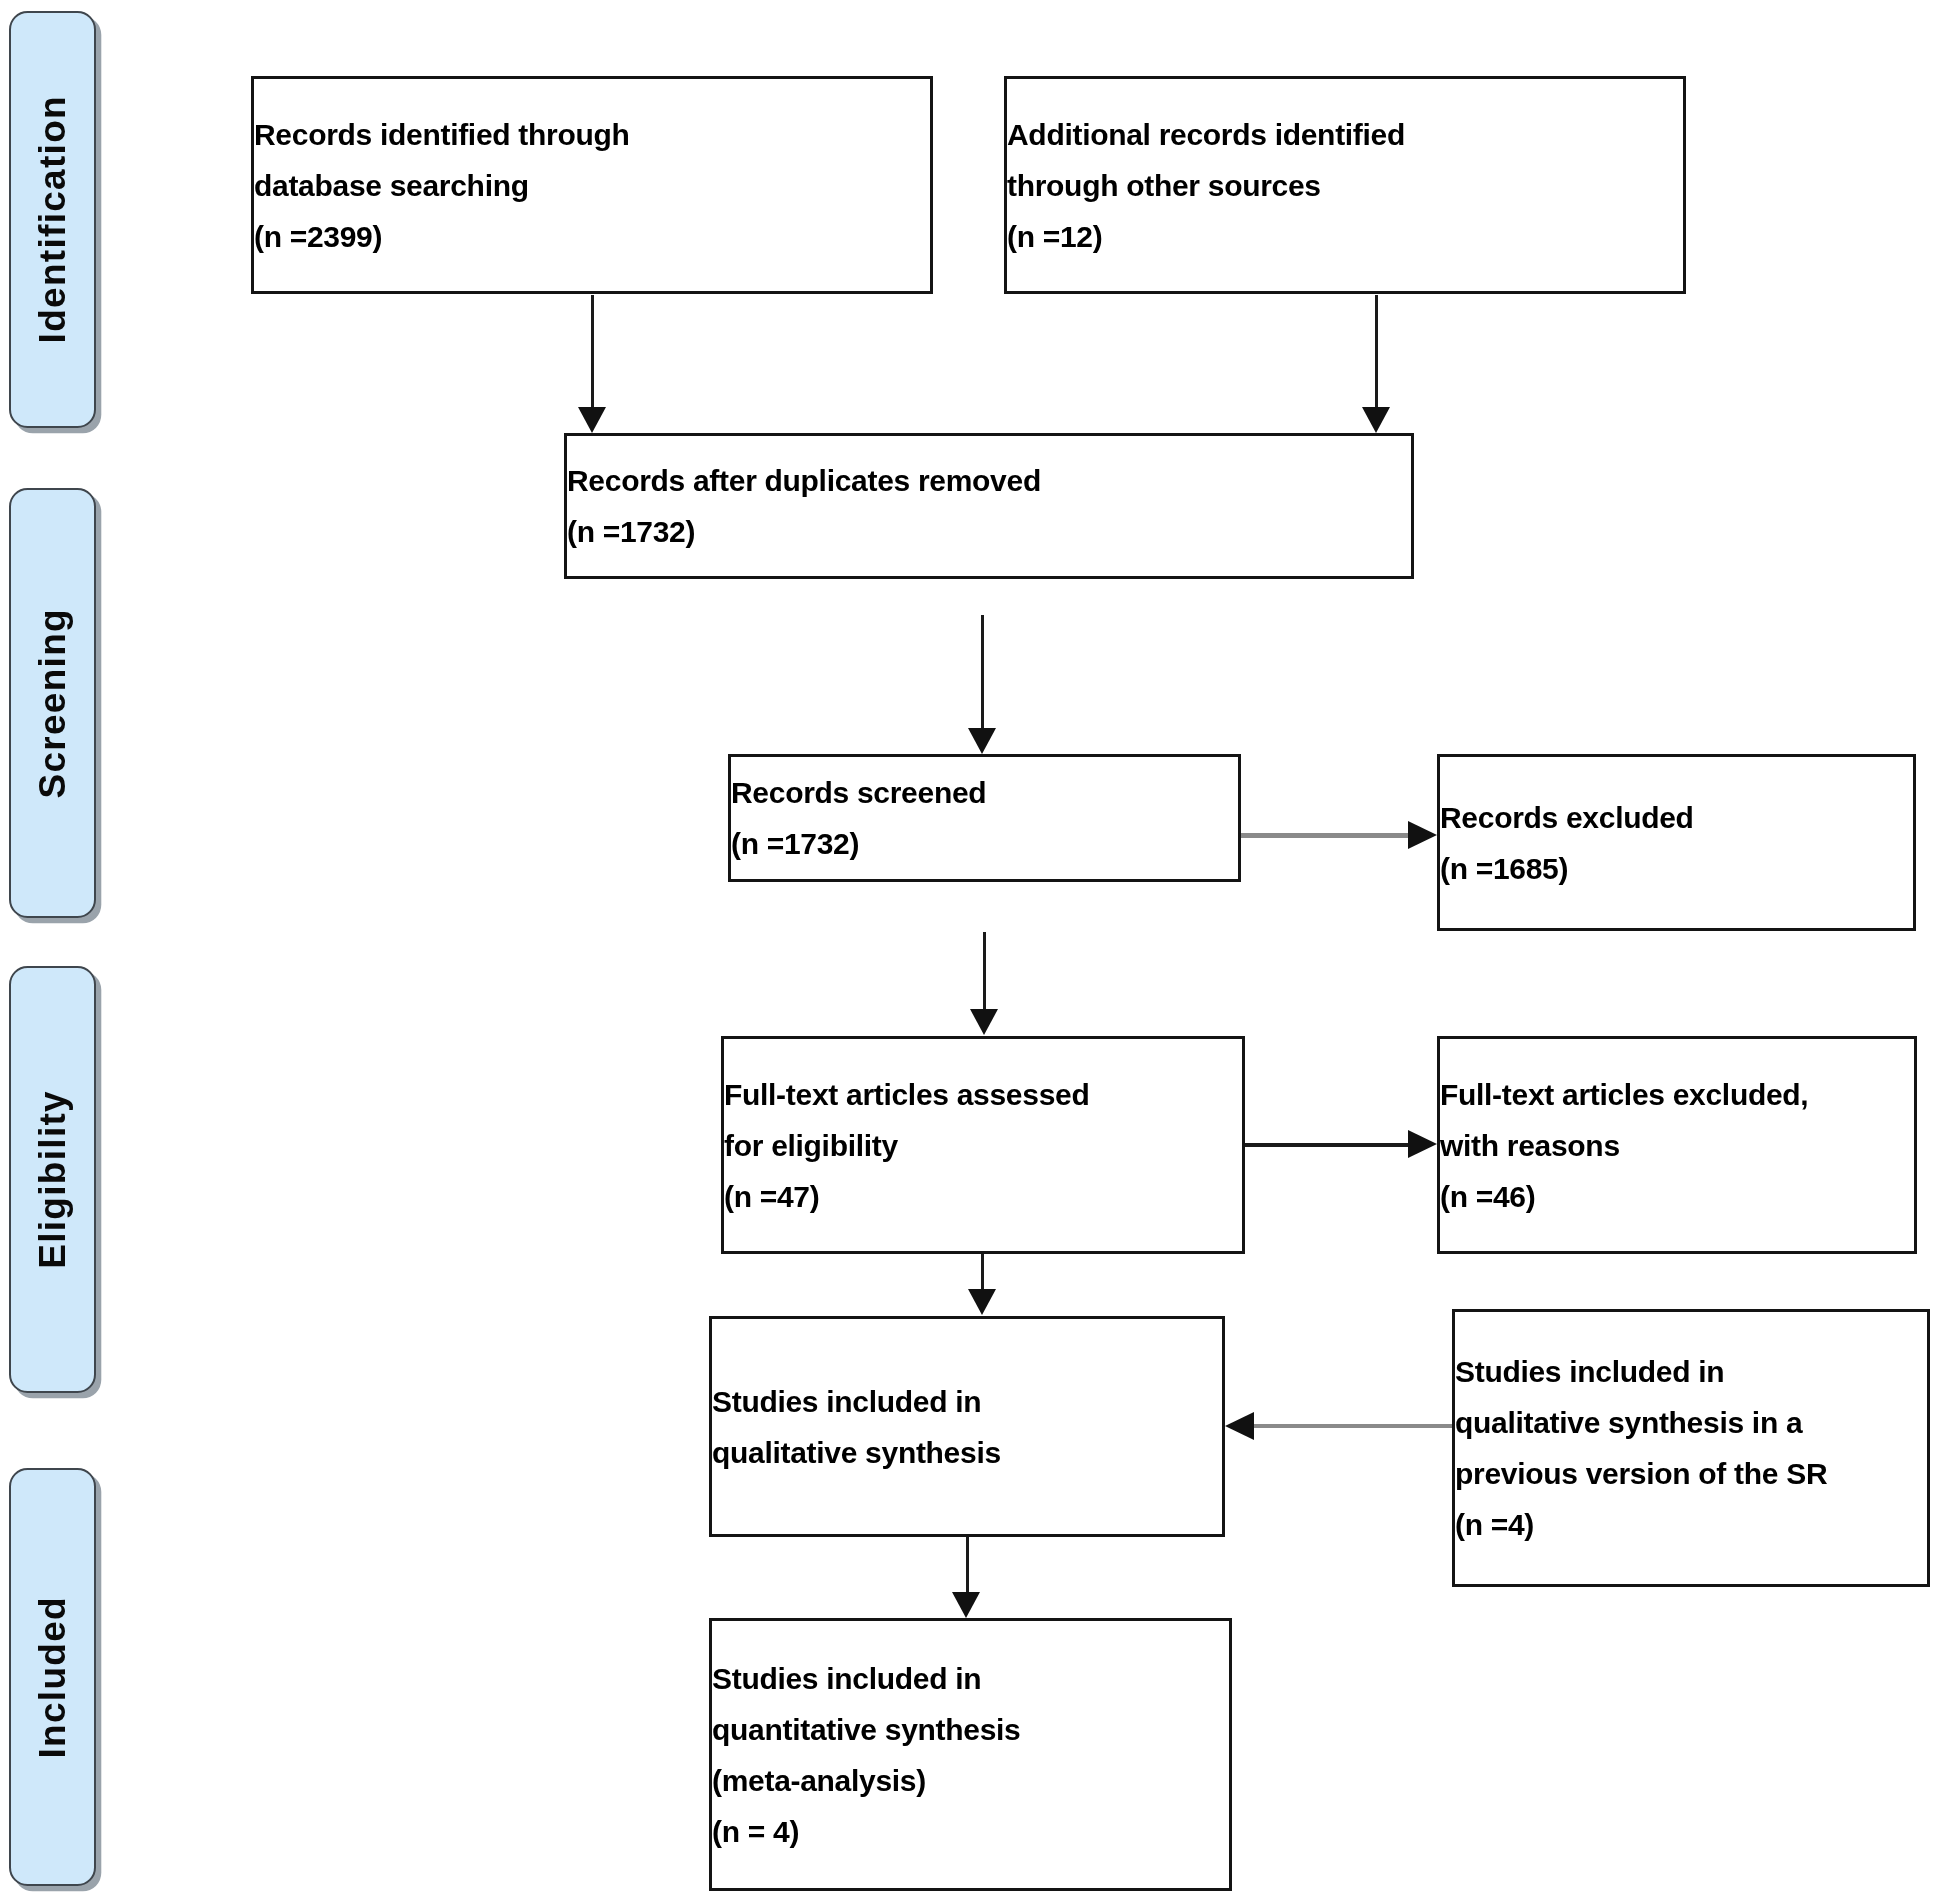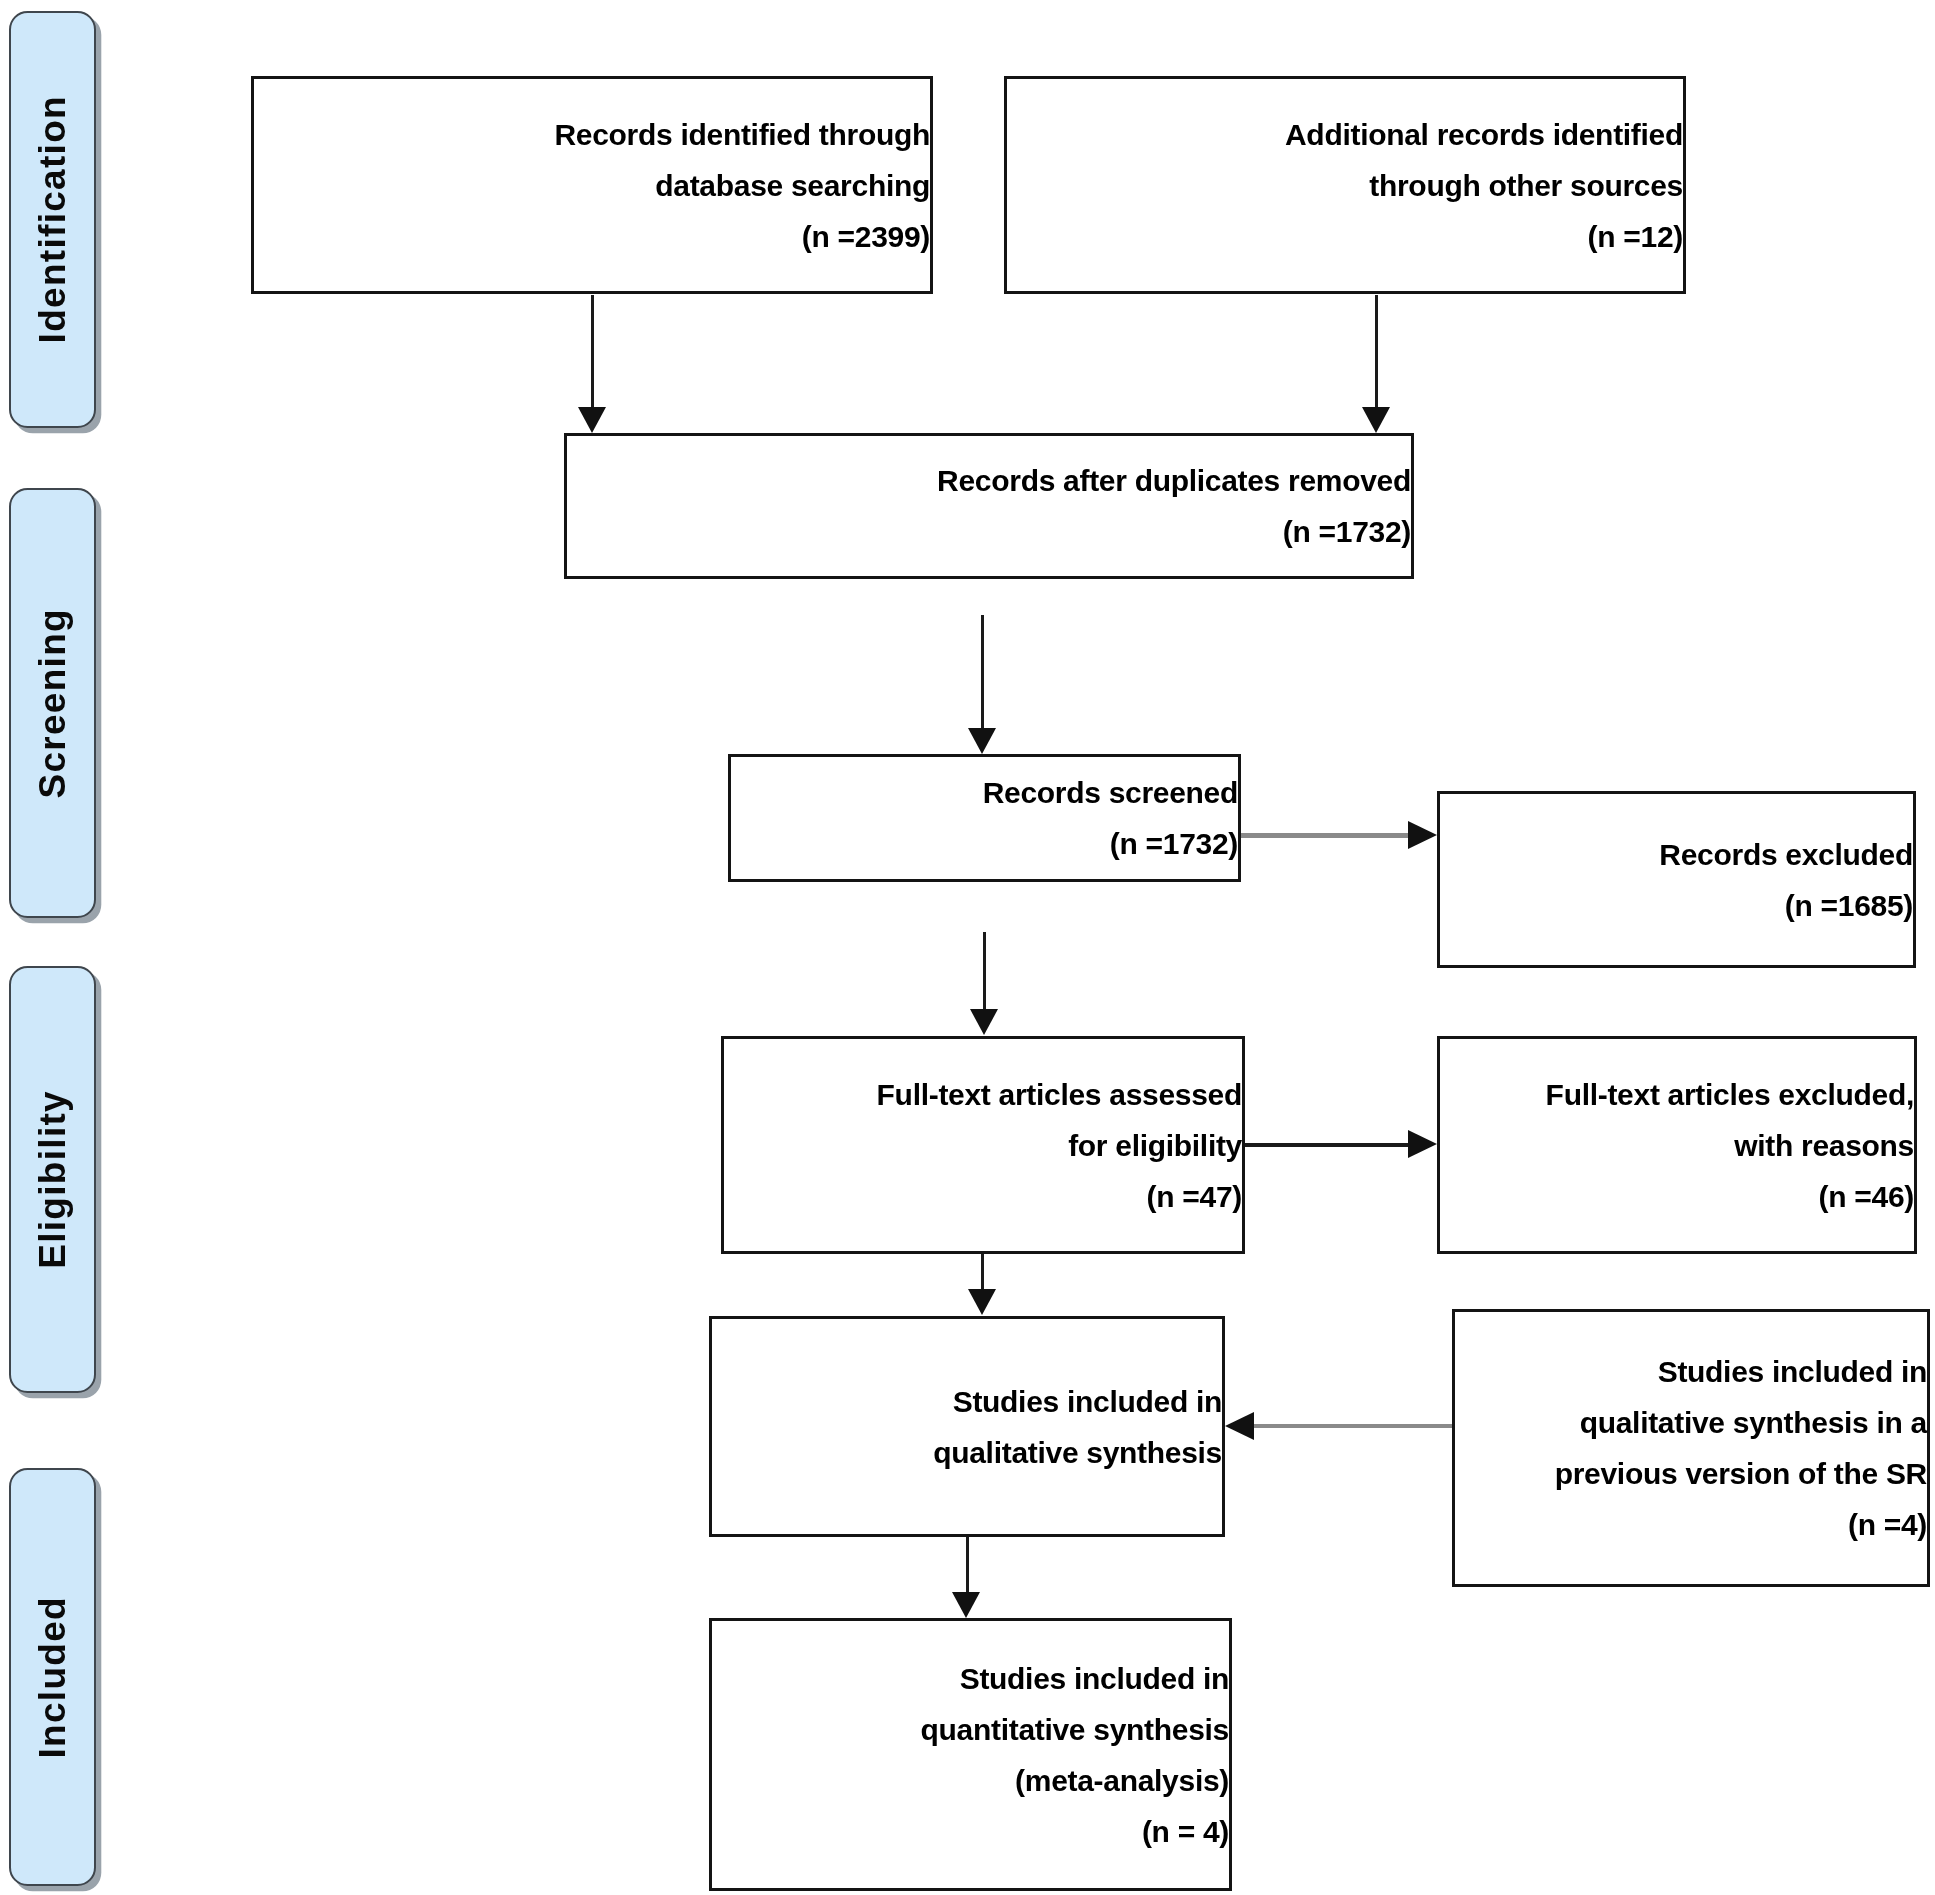--- a/index.html
+++ b/index.html
@@ -43,35 +43,35 @@
 
   
   .box {
     position: absolute;
     border: 3.3px solid #141414;
     background: #ffffff;
     box-sizing: border-box;
     display: flex;
     align-items: center;
     justify-content: center;
-    text-align: right;
+    text-align: left;
   }
   .box-text {
     font-size: 30px;
     font-weight: 600;
     line-height: 1.7;
     letter-spacing: -0.3px;
     color: #000000;
     width: 100%;
   }
   #box-db-search        { left: 251px;  top: 76px;  width: 682px; height: 218px; }
   #box-other-sources    { left: 1004px; top: 76px;  width: 682px; height: 218px; }
   #box-after-duplicates { left: 564px;  top: 433px;  width: 850px; height: 146px; }
   #box-screened         { left: 728px; top: 754px; width: 513px;  height: 128px; }
-  #box-excluded         { left: 1437px; top: 754px; width: 479px;  height: 177px; margin-top: 37px; }
+  #box-excluded         { left: 1437px; top: 754px; width: 479px;  height: 177px; }
   #box-fulltext         { left: 721px; top: 1036px; width: 524px;  height: 218px; }
   #box-fulltext-excl    { left: 1437px; top: 1036px; width: 480px;  height: 218px; }
   #box-qualitative      { left: 709px; top: 1316px; width: 516px;  height: 221px; }
   #box-previous-sr      { left: 1452px; top: 1309px; width: 478px;  height: 278px; }
   #box-quantitative     { left: 709px; top: 1618px; width: 523px;  height: 273px; }
 
   
   .vline { position: absolute; width: 3.3px; background: #1a1a1a; }
   .hline { position: absolute; background: #8a8a8a; }
   .hline.dark { background: #1a1a1a; }

